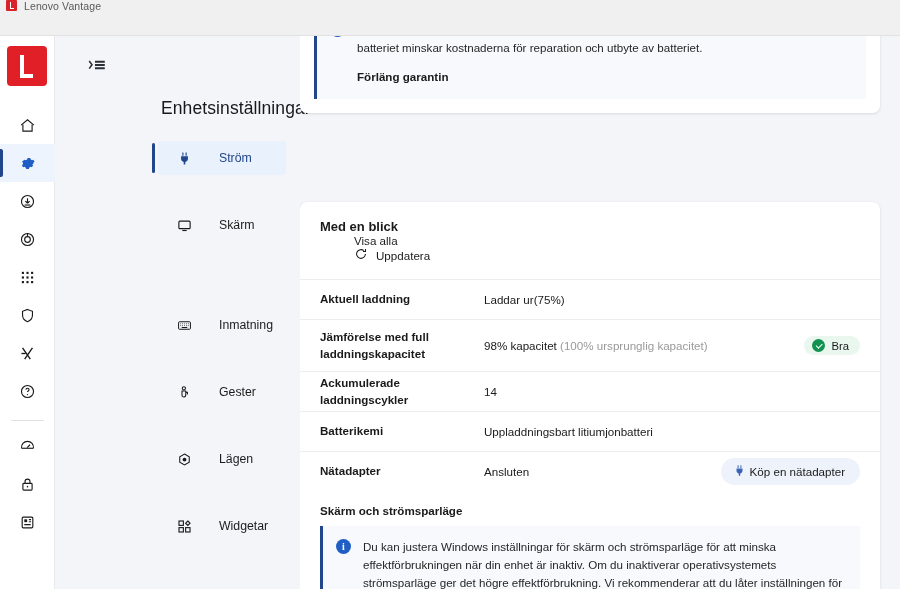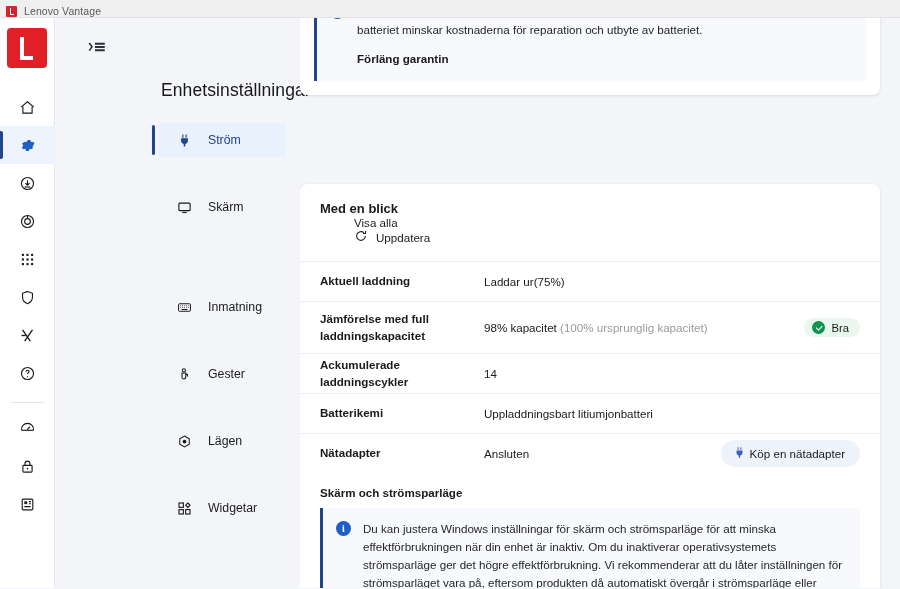--- a/index.html
+++ b/index.html
@@ -6,24 +6,24 @@
   html, body {
     width: 900px; height: 589px;
     font-family: "Liberation Sans", sans-serif;
     background: #f3f5f9;
     overflow: hidden;
   }
   body { position: relative; }
 
   
   .titlebar {
-    height: 18px; width: 100%;
+    height: 36px; width: 100%;
     background: #f0f0f0;
     border-bottom: 1px solid #e2e2e2;
-    display: flex; align-items: flex-end;
+    display: flex; align-items: flex-start;
     padding-left: 6px; gap: 7px;
   }
   .tb-logo {
     width: 11px; height: 11px; background: #d8232a;
     border-radius: 1px; position: relative;
     display: flex; align-items: center; justify-content: center;
   }
   .tb-logo::after {
     content: ""; position: absolute;
     width: 3px; height: 6px;
@@ -81,21 +81,21 @@
   .settings-nav {
     width: 245px; flex: 0 0 245px;
     padding-top: 62px;
   }
   .settings-title {
     font-size: 17.5px; color: #181818; font-weight: 400;
     padding-left: 106px; margin-bottom: 22px; letter-spacing: .1px;
   }
   .nav-list { padding-left: 103px; padding-right: 14px; }
   .nav-item {
-    display: flex; align-items: center; gap: 15px;
+    display: flex; align-items: center; gap: 26px;
     height: 34px; padding-left: 18px;
     border-radius: 4px; position: relative;
     font-size: 12.3px; color: #1c1c1c; margin-bottom: 0;
   }
   .nav-item { margin-bottom: 0; }
   .nav-gap { height: 33px; }
   .nav-item.active {
     background: #e9f1fc; color: #21468b; font-weight: 400;
   }
   .nav-item.active::before {

